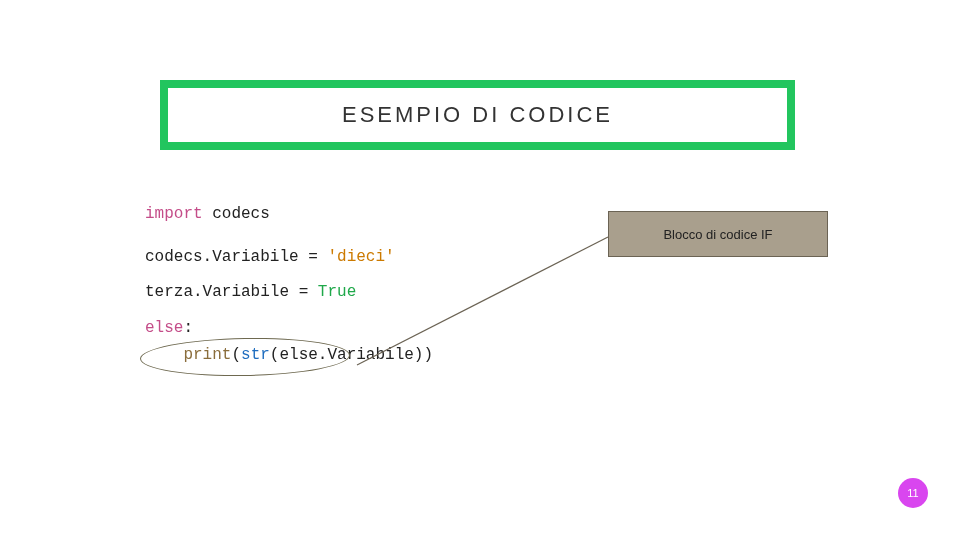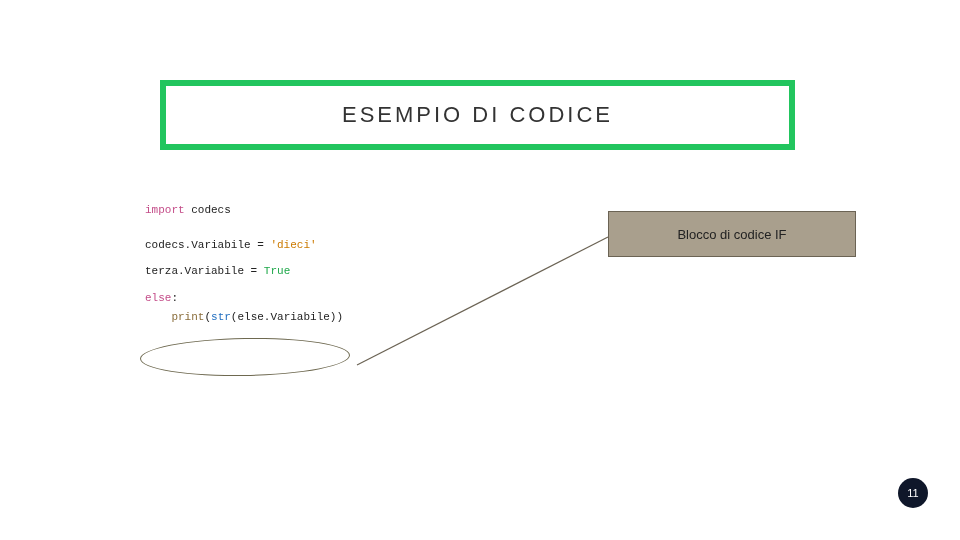--- a/index.html
+++ b/index.html
@@ -10,54 +10,54 @@
     position: relative;
     font-family: Arial, sans-serif;
     overflow: hidden;
   }
   .title-box {
     position: absolute;
     left: 160px;
     top: 80px;
     width: 635px;
     height: 70px;
-    border: 6px solid #22c55e;
+    border: 8px solid #22c55e;
     display: flex;
     align-items: center;
     justify-content: center;
   }
   .title-text {
     font-size: 22px;
     letter-spacing: 3px;
     color: #333;
     font-weight: 400;
   }
   .code-block {
     position: absolute;
     left: 135px;
     top: 195px;
     width: 280px;
     background: #fff;
     font-family: Consolas, 'Courier New', monospace;
-    font-size: 11px;
+    font-size: 16px;
     line-height: 1.7;
     color: #222;
     padding: 6px 10px;
   }
   .kw-import { color: #c44d89; }
   .kw-blue { color: #1f6dbf; }
   .kw-true { color: #1fa84a; }
   .kw-str { color: #cc7a00; }
   .kw-else { color: #c44d89; }
   .kw-print { color: #8a6d3b; }
   .annotation-box {
     position: absolute;
     left: 608px;
     top: 211px;
-    width: 248px;
+    width: 220px;
     height: 46px;
     background: #a99f8d;
     border: 1px solid #6b6354;
     display: flex;
     align-items: center;
     justify-content: center;
   }
   .annotation-text {
     font-size: 13px;
     color: #222;
@@ -81,21 +81,21 @@
     transform: rotate(-1deg);
     pointer-events: none;
   }
   .page-badge {
     position: absolute;
     right: 32px;
     bottom: 32px;
     width: 30px;
     height: 30px;
     border-radius: 50%;
-    background: #0f172a;
+    background: #d946ef;
     color: #fff;
     display: flex;
     align-items: center;
     justify-content: center;
     font-size: 11px;
   }
 </style>
 </head>
 <body>
 

